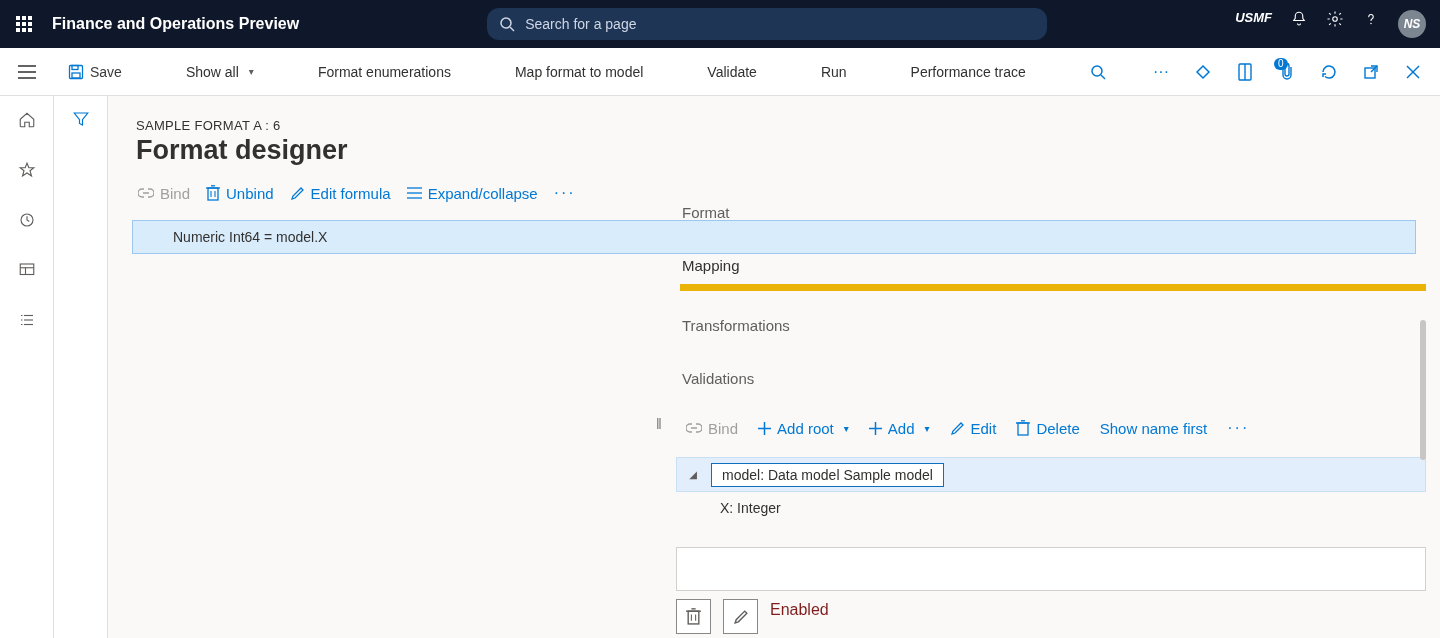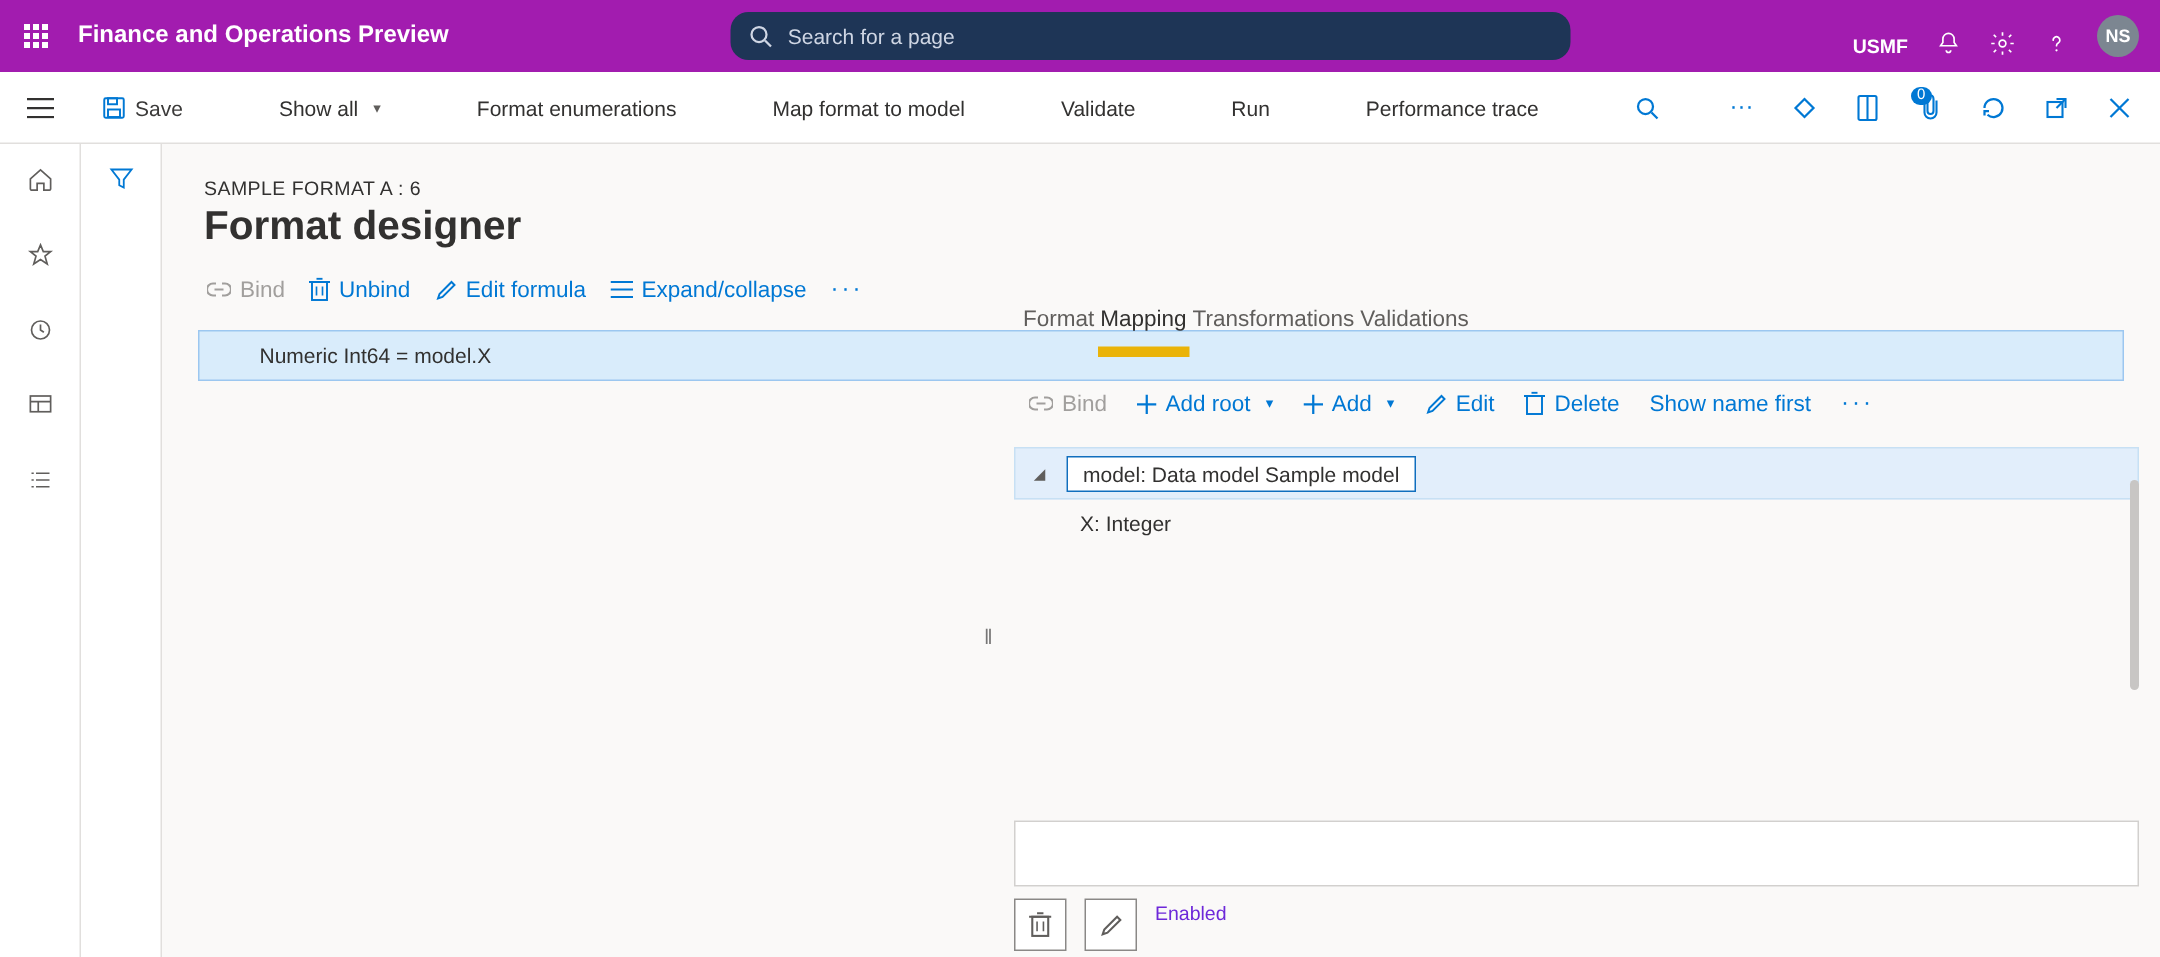--- a/index.html
+++ b/index.html
@@ -1,28 +1,28 @@
 <!DOCTYPE html>
 <html><head>
 <meta charset="utf-8">
 <style>
   * { box-sizing: border-box; margin: 0; padding: 0; }
   html, body { width: 1440px; height: 638px; font-family: "Segoe UI", Arial, sans-serif; background: #f3f3f3; color: #323130; overflow: hidden; }
   .icon { display: inline-flex; align-items: center; justify-content: center; }
 
   
-  .topbar { height: 48px; background: #a21caf; color: #fff; display: flex; align-items: center; }
+  .topbar { height: 48px; background: #0f172a; color: #fff; display: flex; align-items: center; }
   .waffle { width: 48px; display:flex; justify-content:center; }
   .waffle-dots { width:16px; height:16px; display:grid; grid-template-columns:repeat(3,4px); grid-template-rows:repeat(3,4px); gap:2px; }
   .waffle-dots span { background:#fff; width:4px; height:4px; }
   .app-title { font-size: 16px; font-weight: 600; margin-left: 4px; }
   .search { margin-left: auto; margin-right: auto; width: 560px; height: 32px; background: #1e3556; border-radius: 12px; display:flex; align-items:center; padding:0 12px; color:#cfd6e4; }
   .search svg { flex-shrink:0; }
   .search span.txt { margin-left: 10px; font-size: 14px; }
-  .top-right { display:flex; align-items:flex-end; gap:18px; margin-right:14px; }
+  .top-right { display:flex; align-items:flex-start; gap:18px; margin-right:14px;font-style:italic; }
   .top-right .org { font-size:13px; font-weight:600; }
   .avatar { width:28px; height:28px; border-radius:50%; background:#7c8691; color:#fff; display:flex; align-items:center; justify-content:center; font-size:12px; font-weight:600; }
 
   
   .cmdbar { height: 48px; background:#fff; border-bottom:1px solid #e1dfdd; display:flex; align-items:center; }
   .hamburger { width:54px; display:flex; justify-content:center; cursor:pointer; }
   .cmd-save { display:flex; align-items:center; gap:6px; padding:0 14px; color:#3b3a39; cursor:pointer; font-size:14px; height:100%; }
   .cmd-active { background:#106ebe; color:#fff; display:flex; align-items:center; padding:0 18px; height:100%; font-size:14px; cursor:pointer; }
   .cmd-item { padding:0 14px; font-size:14px; height:100%; display:flex; align-items:center; cursor:pointer; gap:6px;margin-left:36px; }
   .cmd-spacer { flex:1; }
@@ -51,41 +51,41 @@
 
   
   .tree { margin:14px 24px 0; }
   .tree-row { background:#d9ecfb; border:1px solid #9cc7f0; height:34px; display:flex; align-items:center; padding-left:40px; font-size:14px; }
 
   
   .splitter { position:absolute; left:548px; top:320px; color:#767676; font-size:14px; user-select:none; }
 
   
   .rpane { position:absolute; left:568px; right:14px; top:86px; bottom:0; }
-  .tabs { display:flex; padding:22px 0 0 4px; border-bottom:0; }
+  .tabs { display:flex; gap:26px; padding:22px 0 0 4px; border-bottom:0;flex-direction:column; }
   .tabs .tab { font-size:15px; padding:0 2px 10px; cursor:pointer; color:#323130; }
   .tabs .tab.active { font-weight:400; border-bottom:7px solid #eab308; color:#323130; }
   .tabs .tab.inactive { color:#605e5c; }
 
   .rtoolbar { display:flex; align-items:center; gap:8px; padding:18px 0 0 4px; flex-wrap:wrap; }
 
   .rtree { margin-top:16px; }
   .rtree-hdr { background:#e2eefb; border:1px solid #c7e0f4; height:35px; display:flex; align-items:center; padding-left:8px; gap:10px; position:relative; }
   .expand-tri { width:16px; text-align:center; color:#605e5c; cursor:pointer; font-size:10px; }
   .model-label { border:1px solid #106ebe; background:#fff; padding:3px 10px; font-size:14px; }
   .rtree-child { padding:8px 0 8px 44px; font-size:14px; }
 
   .rscroll { position:absolute; right:0; top:138px; width:6px; height:140px; background:#c8c6c4; border-radius:3px; }
 
   
   .proparea { position:absolute; left:568px; right:14px; bottom:4px; }
   .propbox { height:44px; border:1px solid #d2d0ce; background:#fff; }
   .proprow { display:flex; align-items:flex-start; gap:12px; margin-top:8px; }
   .sqbtn { width:35px; height:35px; border:1px solid #8a8886; background:#fff; display:flex; align-items:center; justify-content:center; color:#605e5c; cursor:pointer; }
-  .proplabel { font-size:13px; color:#6d28d9; padding-top:2px; }
+  .proplabel { font-size:16px; color:#7f1d1d; padding-top:2px; }
 
   .chev { font-size:10px; margin-left:4px; color:#605e5c; }
   .chev.blue { color:#0078d4; }
 </style>
 </head>
 <body>
 
 <div class="topbar">
   <div class="waffle">
     <div class="waffle-dots">

